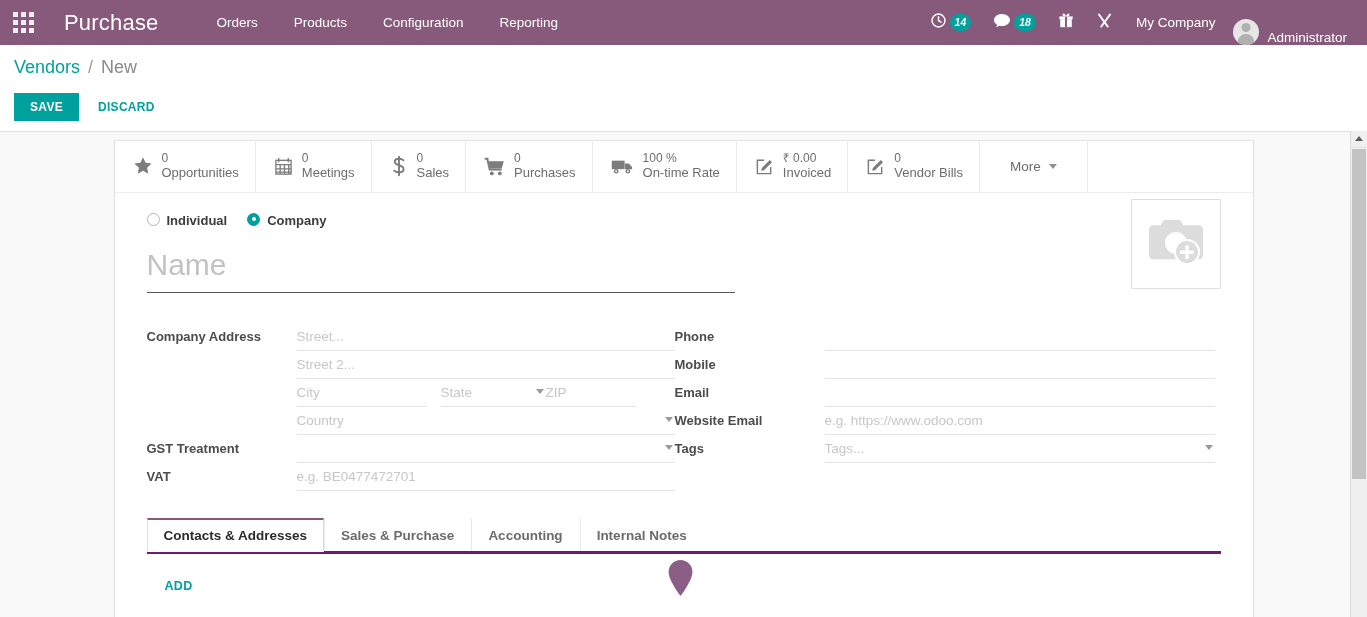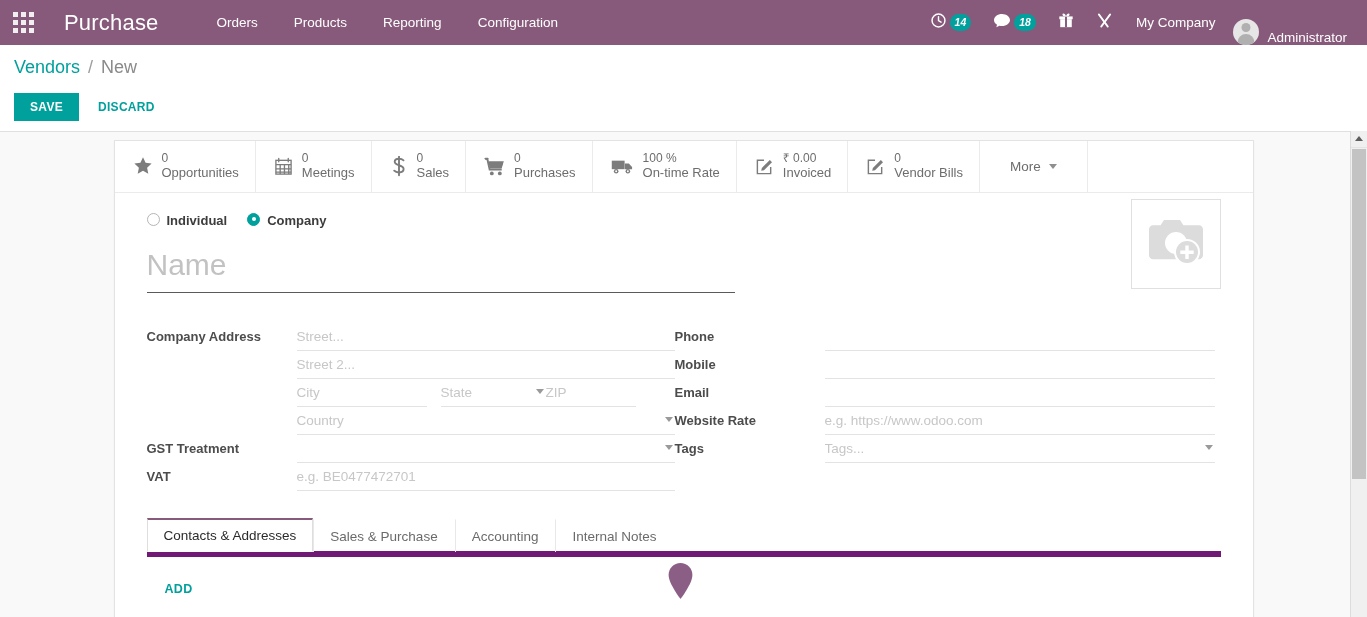--- a/index.html
+++ b/index.html
@@ -245,23 +245,24 @@
     width:0;height:0;border-left:4px solid transparent;border-right:4px solid transparent;border-top:5px solid #9a9a9a;
   }
   .triple { display:flex; gap: 0; }
   .triple .c1 { width: 130px; flex:none; }
   .triple .c2 { width: 105px; flex:none; margin-left: 14px; position: relative; }
   .triple .c3 { width: 90px; flex:none; margin-left: 0; text-decoration: underline; }
 
   
   .notebook { margin-top: 26px; padding: 0 0 0 0; }
   .tabs {
-    display: flex; align-items: flex-end;
-    border-bottom: 6px solid #701a75;
+    display: flex; align-items: flex-start;
+    border-bottom: 3px solid #701a75;
     padding-left: 0;
+    font-weight: bold;
   }
   .tab {
     font-size: 13.5px; color: #6b6b6b;
     padding: 9px 16px 8px 16px;
     border: 1px solid transparent;
     border-bottom: 0;
     cursor: pointer;
     background: transparent;
     position: relative; top: 1px;
     white-space: nowrap;
@@ -329,22 +330,22 @@
         <i></i>
         <i></i>
       </div>
   </div>
 
   <div class="brand">Purchase</div>
 
   <div class="menus">
     <div class="m">Orders</div>
     <div class="m">Products</div>
+    <div class="m">Configuration</div>
     <div class="m">Reporting</div>
-    <div class="m">Configuration</div>
   </div>
 
   <div class="systray">
 
     <div class="sys-item">
       <span>
         <svg width="17" height="17" viewBox="0 0 20 20" fill="none">
           <circle cx="10" cy="10" r="7.6" stroke="#ffffff" stroke-width="1.7"></circle>
           <path d="M10 5.5V10l3 2" stroke="#ffffff" stroke-width="1.7" stroke-linecap="round"></path>
         </svg>
@@ -618,21 +619,21 @@
           <div class="frow">
             <div class="flabel">Email</div>
             <div class="fctl">
                   <div class="inp-wrap">
               <input class="inp" type="text" placeholder="" style="">
             </div>
                 </div>
           </div>
 
           <div class="frow">
-            <div class="flabel">Website Rate</div>
+            <div class="flabel">Website Email</div>
             <div class="fctl">
                   <div class="inp-wrap">
               <input class="inp" type="text" placeholder="e.g. https://www.odoo.com" style="">
             </div>
                 </div>
           </div>
 
           <div class="frow">
             <div class="flabel">Tags</div>
             <div class="fctl">

